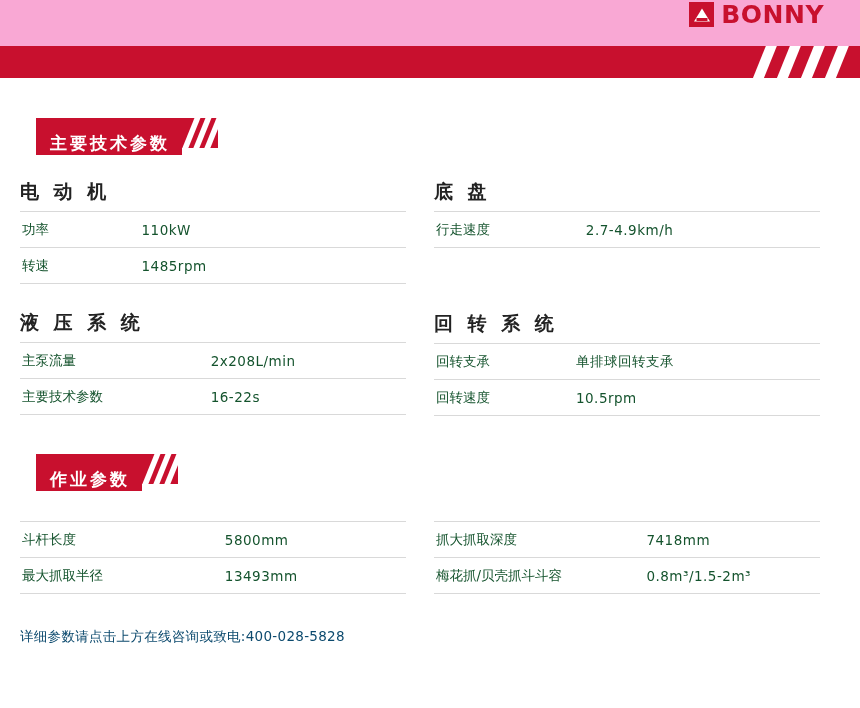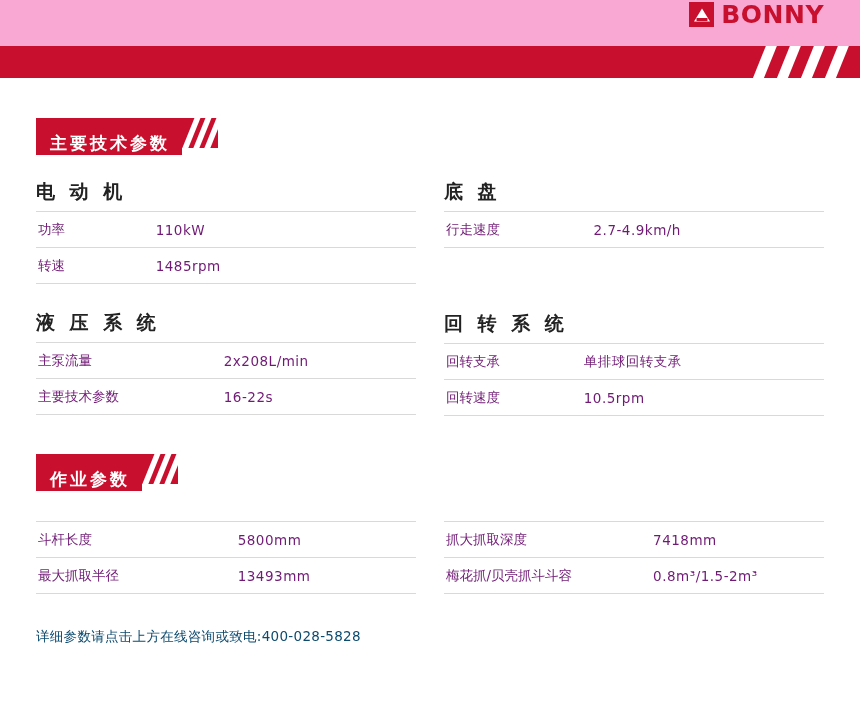--- a/index.html
+++ b/index.html
@@ -126,21 +126,21 @@
     transform: skewX(-22deg);
   }
   .banner-slashes .b1 { left: 6px; }
   .banner-slashes .b2 { left: 17px; }
   .banner-slashes .b3 { left: 28px; }
 
   .banner-wrap { display: flex; align-items: stretch; }
 
   
   .content {
-    padding: 0 36px;
+    padding: 0 20px;
   }
   .cols {
     display: flex;
     gap: 28px;
   }
   .col { width: 386px; }
 
   .group-title {
     font-size: 19px;
     font-weight: bold;
@@ -149,21 +149,21 @@
     font-family: "DejaVu Sans", sans-serif;
     margin: 0 0 6px 0;
   }
 
   table.spec {
     width: 100%;
     border-collapse: collapse;
   }
   table.spec td {
     font-size: 13.5px;
-    color: #701a75;
+    color: #14532d;
     padding: 9px 2px 8px 2px;
     border-bottom: 1px solid #d9d9d9;
     font-family: "DejaVu Sans", sans-serif;
   }
   table.spec tr:first-child td { border-top: 1px solid #d9d9d9; }
   table.spec td.val {
     letter-spacing: 0.5px;
   }
 
   .footnote {

